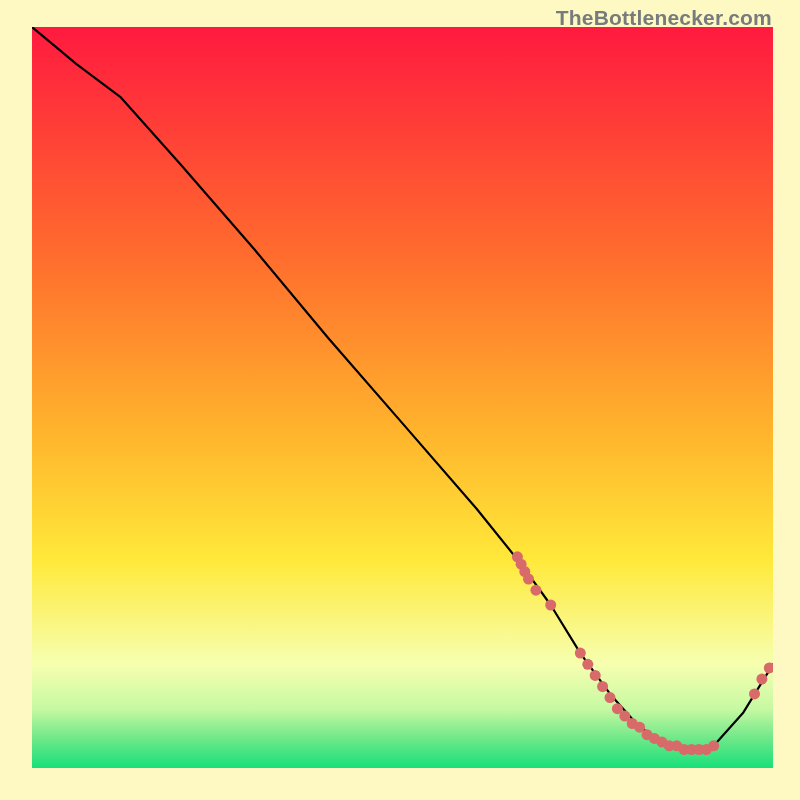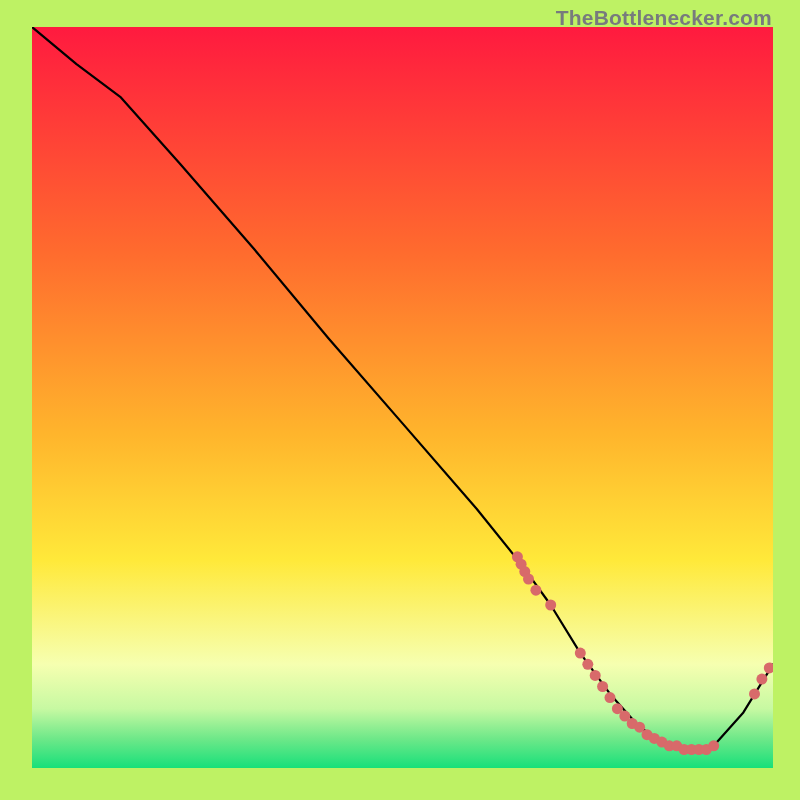--- a/index.html
+++ b/index.html
@@ -8,21 +8,21 @@
     width: 800px;
     height: 800px;
     background: #000;
     font-family: Arial, Helvetica, sans-serif;
     overflow: hidden;
   }
   .stage {
     position: relative;
     width: 800px;
     height: 800px;
-    background: #bef264;
+    background: #fef9c3;
   }
   .plot {
     position: absolute;
     left: 32px;
     top: 27px;
     width: 741px;
     height: 741px;
     overflow: hidden;
   }
   .gradient {

